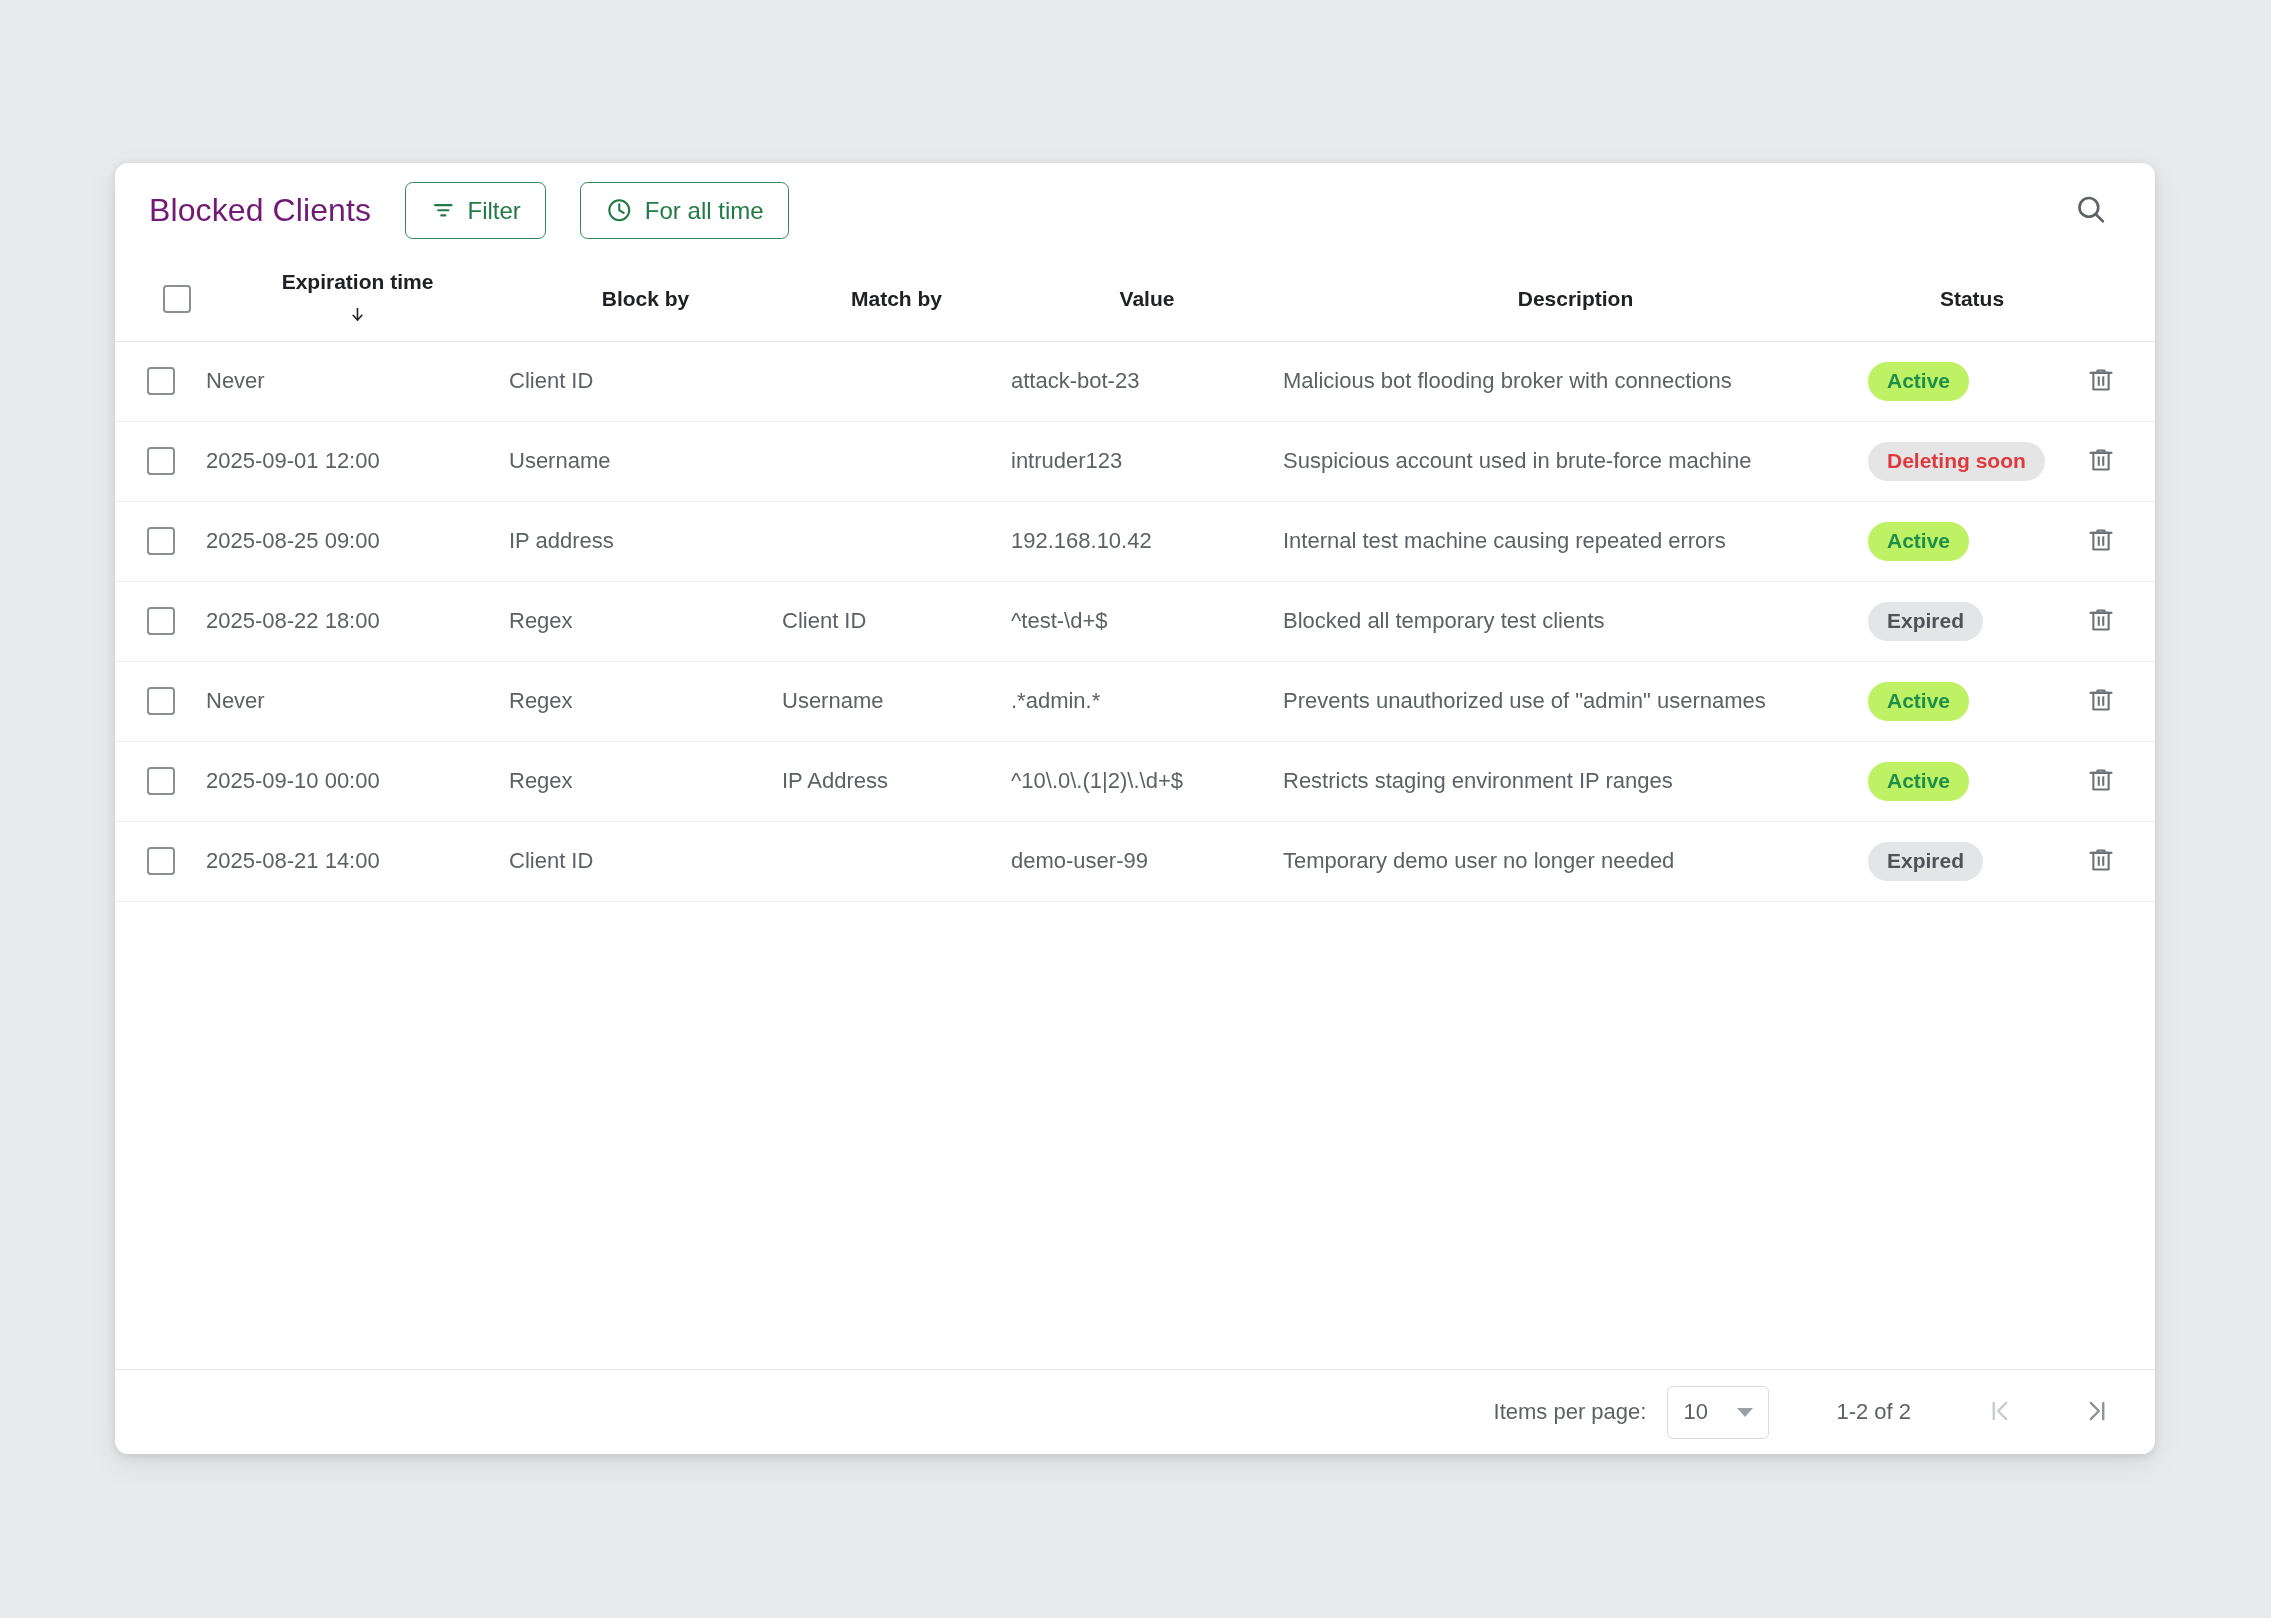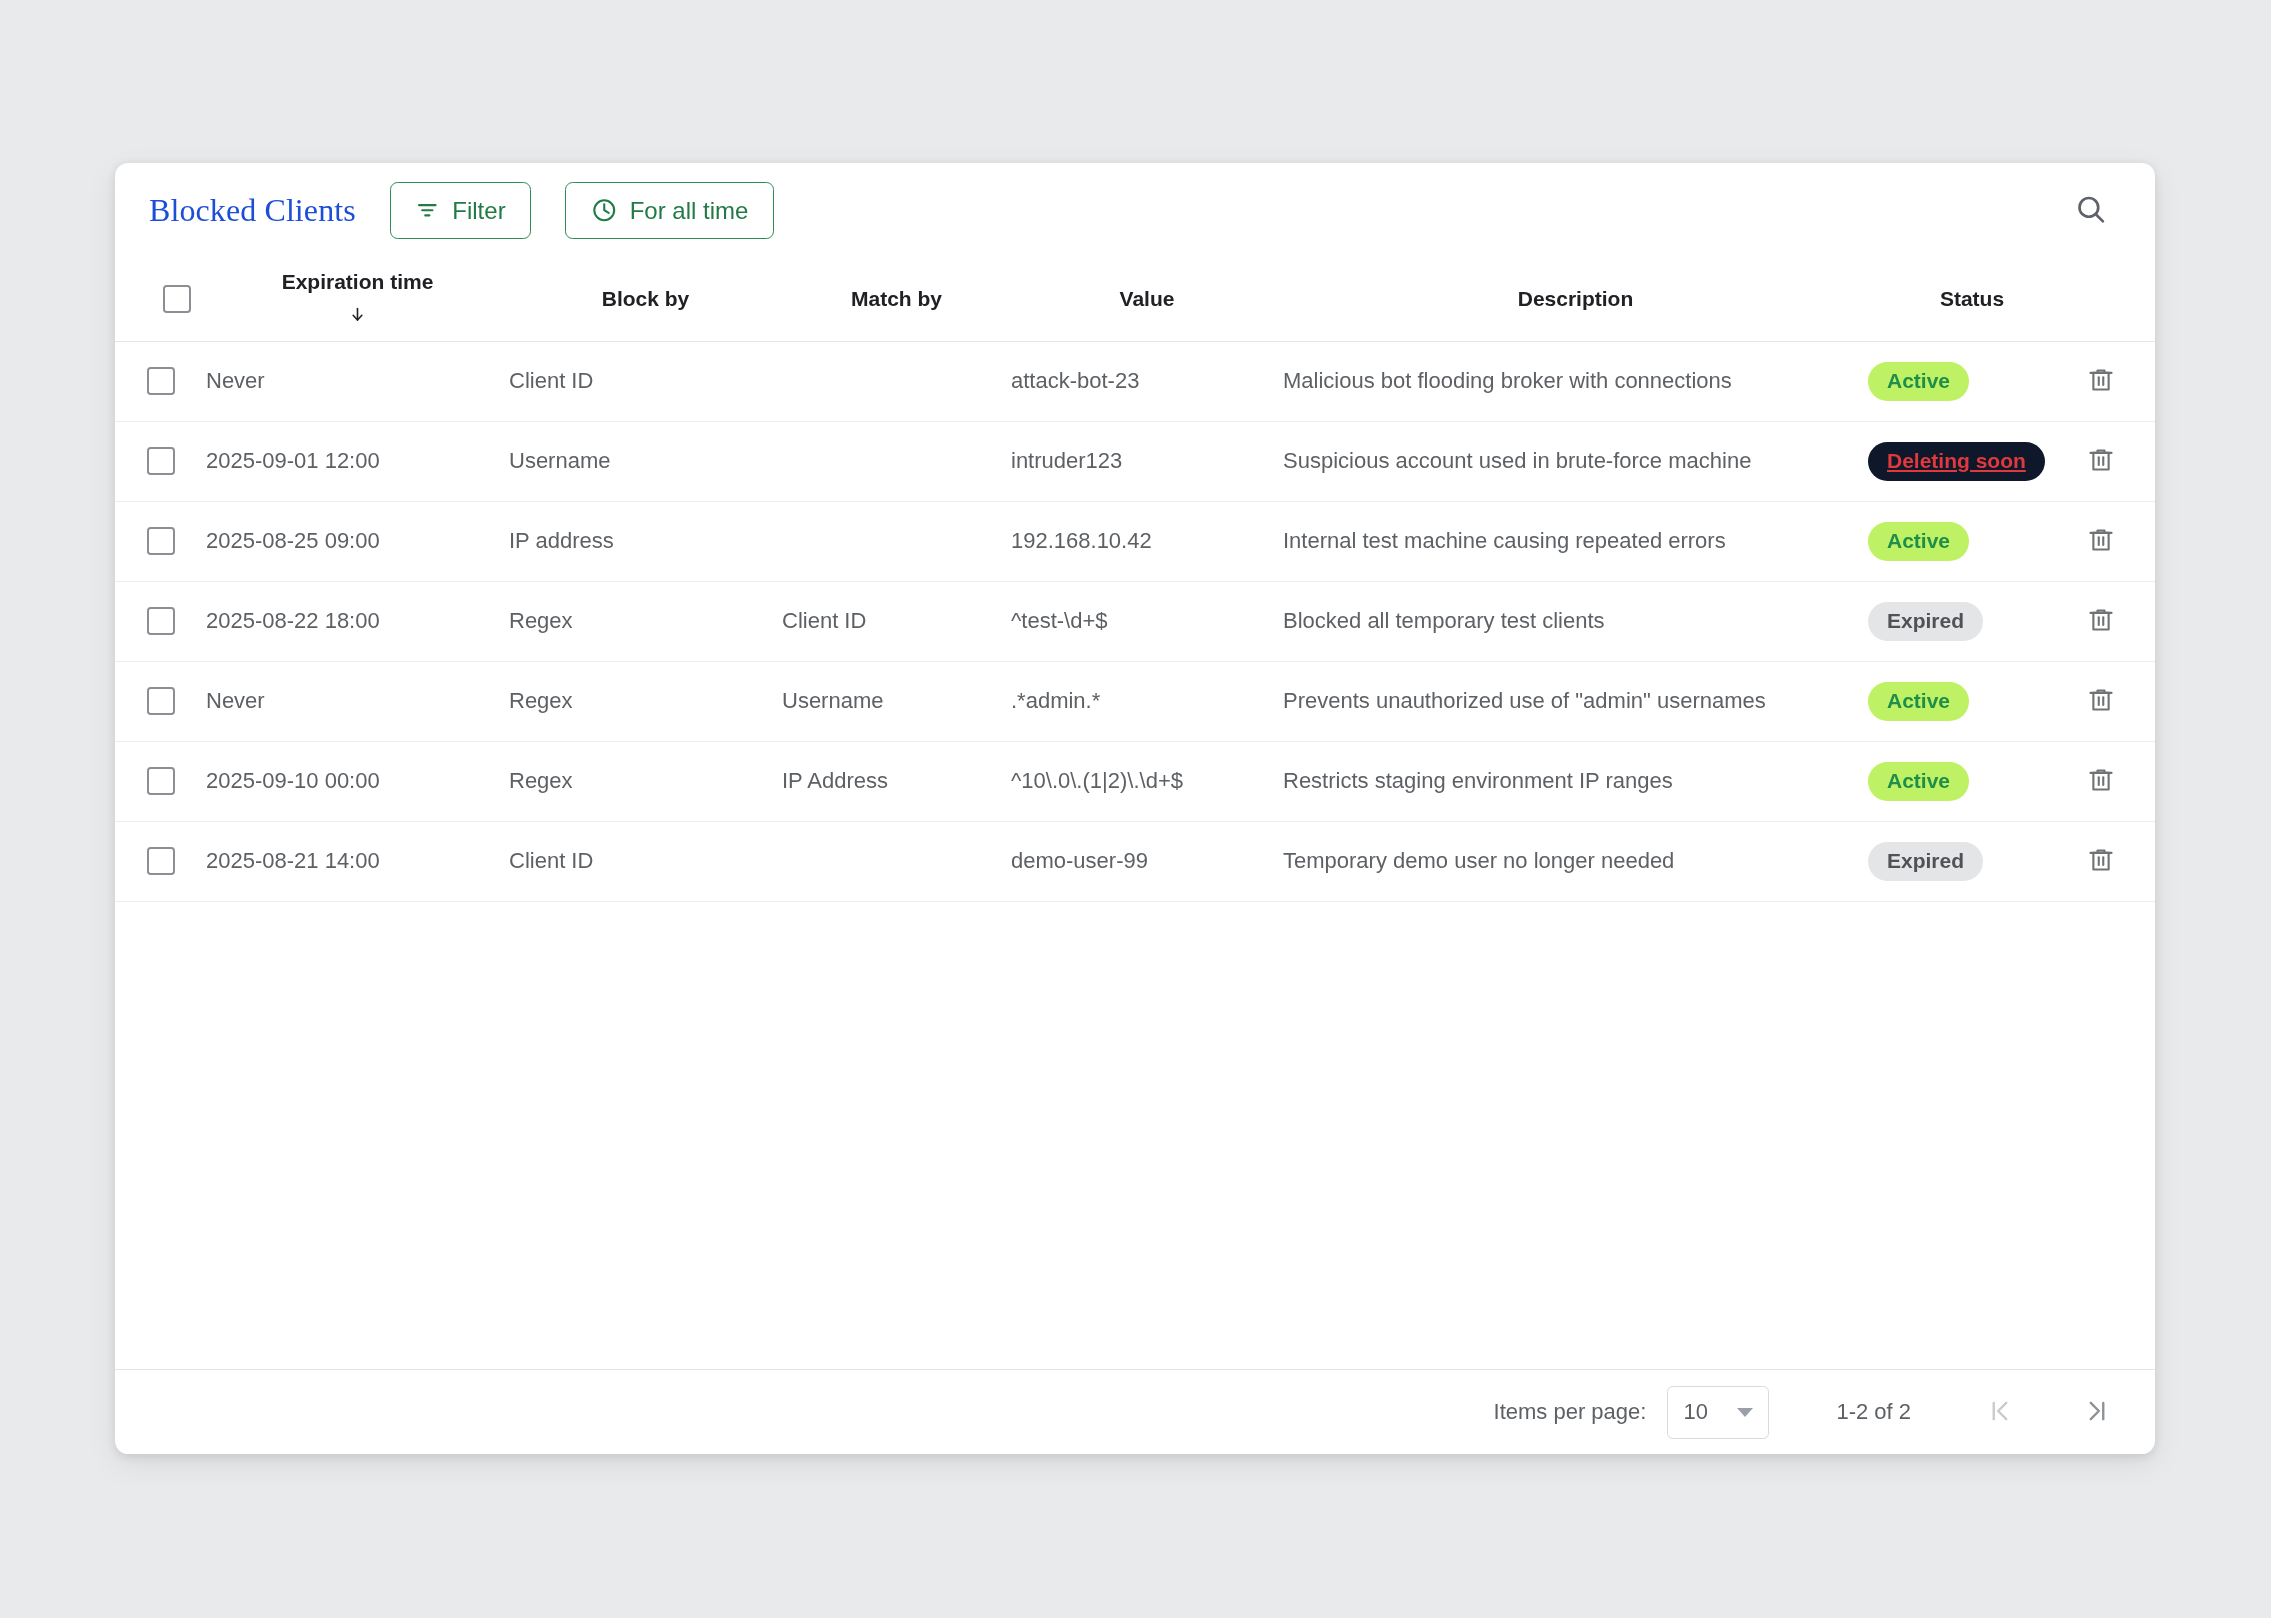--- a/index.html
+++ b/index.html
@@ -38,24 +38,23 @@
   .toolbar {
     height: 95px;
     flex: 0 0 95px;
     display: flex;
     align-items: center;
     padding: 0 42px 0 34px;
     position: relative;
   }
   .card-title {
     font-size: 32px;
-    color: #1d4ed8;
+    color: #701a75;
     letter-spacing: 0.1px;
     white-space: nowrap;
-    font-family: Liberation Serif, serif;
   }
   .tb-btn {
     display: inline-flex;
     align-items: center;
     gap: 12.3px;
     height: 57px;
     padding: 0 24.6px;
     margin-left: 34px;
     border: 1.5px solid #2e8b57;
     border-radius: 7.6px;
@@ -135,21 +134,21 @@
 
   .badge {
     display: inline-block;
     padding: 8.5px 19px 9.5px;
     border-radius: 945px;
     font-size: 21px;
     font-weight: bold;
     line-height: 1;
   }
   .badge.active  { background: #bef264; color: #1e8e4a; }
-  .badge.deleting{ background: #0f172a; color: #e0393d; text-decoration: underline; }
+  .badge.deleting{ background: #e5e5e5; color: #e0393d; }
   .badge.expired { background: #e4e5e6; color: #4f5256; }
 
   .trash-btn {
     width: 49px; height: 49px;
     display: flex; align-items: center; justify-content: center;
     background: none; border: none; padding: 0; cursor: pointer;
   }
 
   
   .footer {

